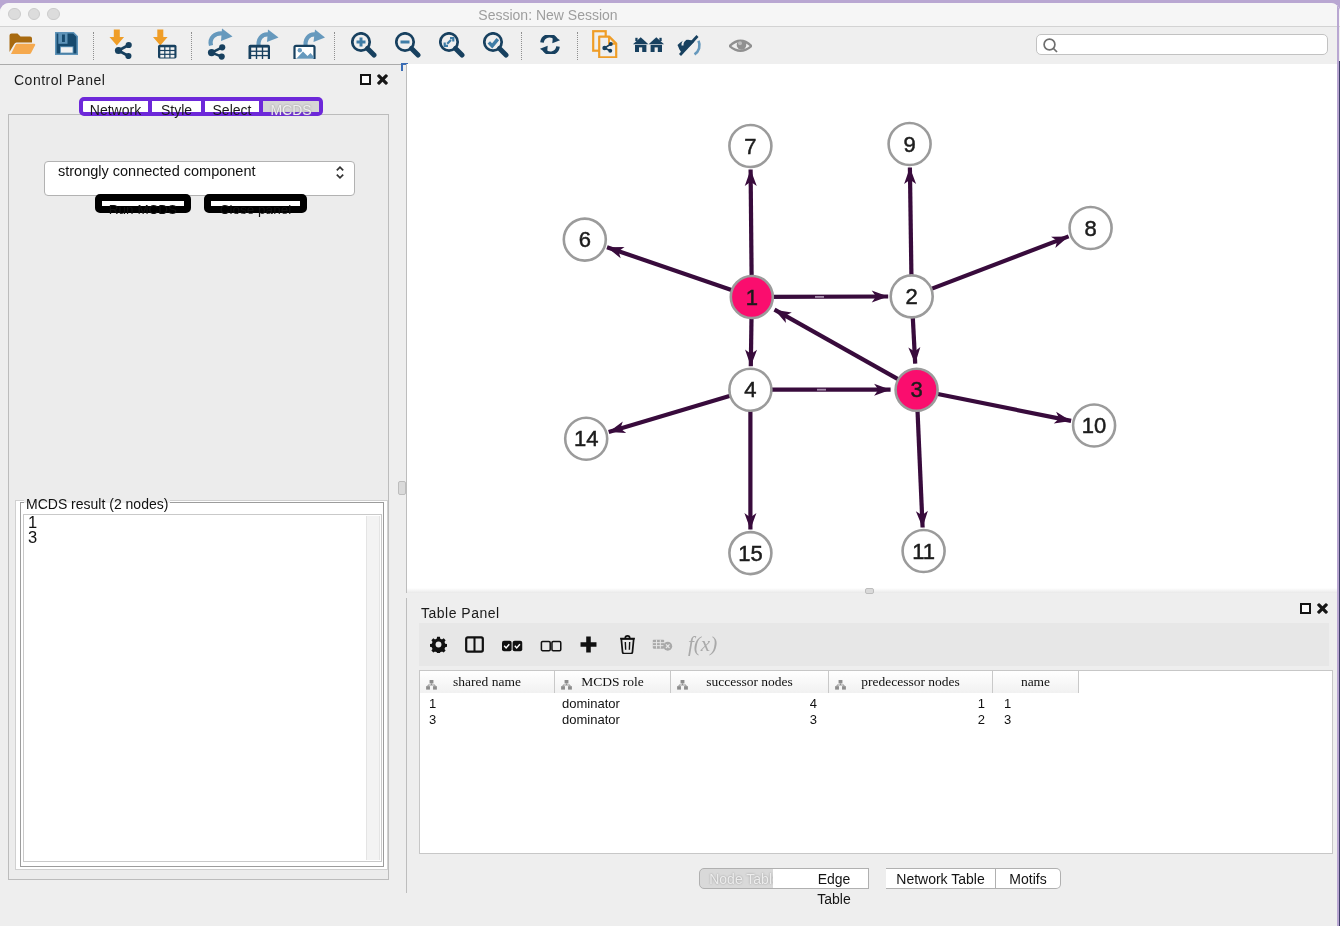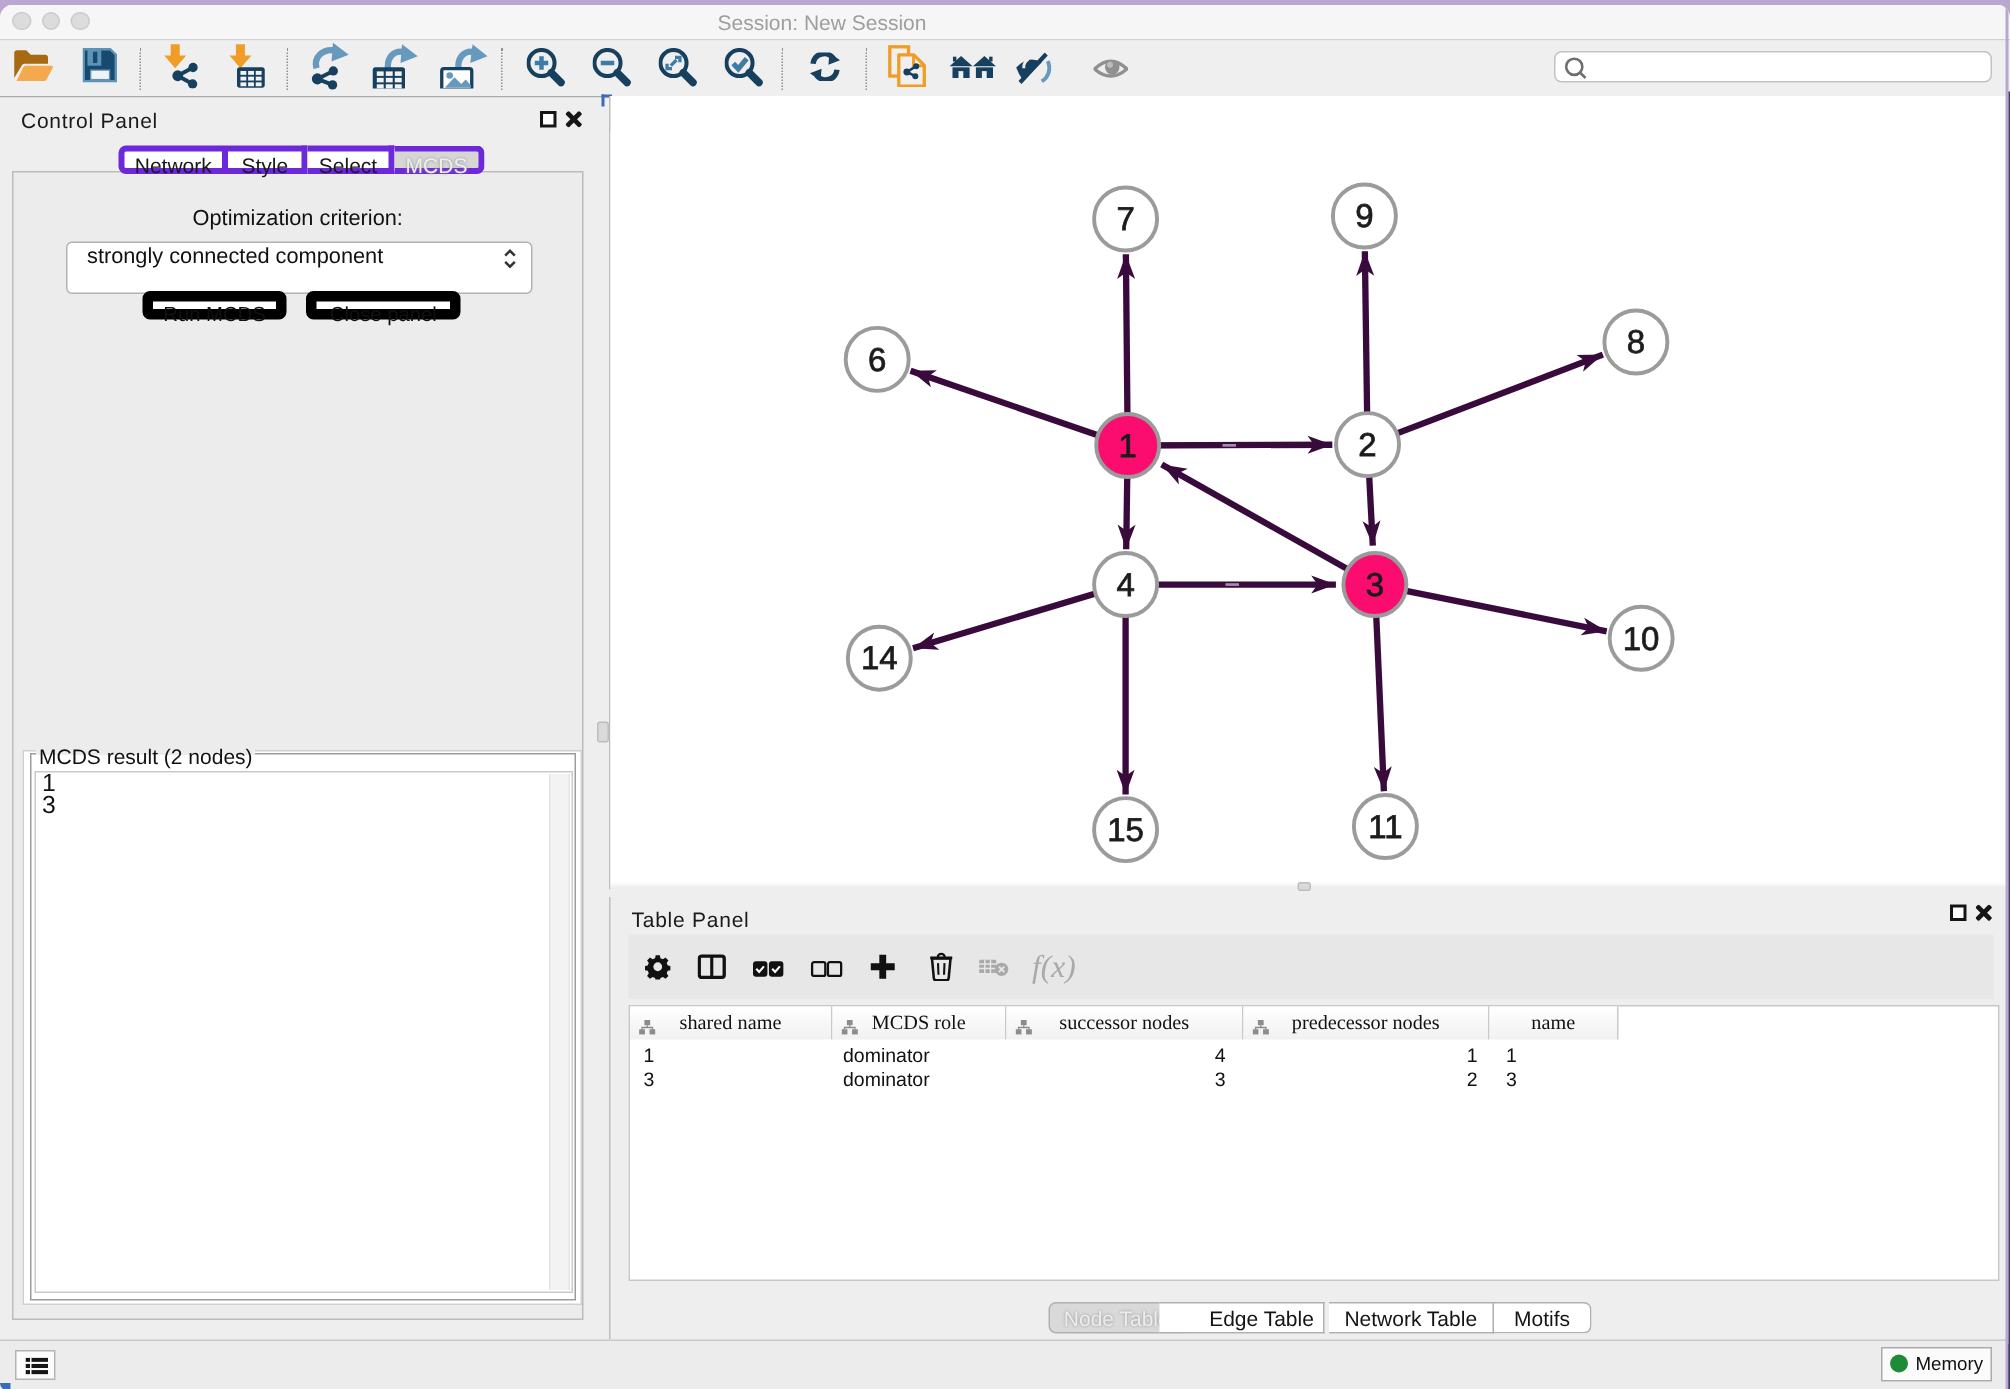--- a/index.html
+++ b/index.html
@@ -218,21 +218,20 @@
               <rect x="3.9" y="-1" width="3.2" height="13" rx="1"></rect>
               <rect x="-1" y="3.9" width="13" height="3.2" rx="1"></rect>
             </g>
           </svg>
         </div>
       <div class="cptab" style="left:79px; width:73px; border-radius:5px 0 0 5px;">Network</div>
       <div class="cptab" style="left:152px; width:53px; border-left:none;">Style</div>
       <div class="cptab" style="left:205px; width:58px; border-left:none;">Select</div>
       <div class="cptab" style="left:263px; width:60px; border-left:none; border-radius:0 5px 5px 0; background:#d6d6d6; color:#efefef; text-shadow:0 0 2px #8c8c8c;">MCDS</div>
       <div id="cp-content">
-        <div id="opt-label">Optimization criterion:</div>
         <div id="dropdown">strongly connected component
   <svg style="position:absolute;right:9px;top:3.5px" width="10" height="13" viewBox="0 0 10 13">
     <path d="M1.8,4.4 L5,1.2 L8.2,4.4" fill="none" stroke="#333" stroke-width="1.7"></path>
     <path d="M1.8,8.6 L5,11.8 L8.2,8.6" fill="none" stroke="#333" stroke-width="1.7"></path>
   </svg>
 </div>
         <div class="btn" style="left:86px; width:96px;">Run MCDS</div>
         <div class="btn" style="left:195px; width:103px;">Close panel</div>
         <div id="mcds-box">
           <div id="mcds-fieldset">
@@ -401,37 +400,20 @@
         <div class="td" style="left:251px;width:146px;top:25px;text-align:right;">4</div>
         <div class="td" style="left:409px;width:156px;top:25px;text-align:right;">1</div>
         <div class="td" style="left:584px;top:25px;">1</div>
         <div class="td" style="left:9px;top:41px;">3</div>
         <div class="td" style="left:142px;top:41px;">dominator</div>
         <div class="td" style="left:251px;width:146px;top:41px;text-align:right;">3</div>
         <div class="td" style="left:409px;width:156px;top:41px;text-align:right;">2</div>
         <div class="td" style="left:584px;top:41px;">3</div>
       </div>
       <div class="tptab" style="left:292px; width:91px; border-radius:5px 0 0 5px; background:#d9d9d9; color:#ededed; text-shadow:0 0 2px #909090;">Node Table</div>
-      <div class="tptab" style="left:366px; width:110px; border-left:none;padding-left:27px;">Edge Table</div>
+      <div class="tptab" style="left:366px; width:96px; border-left:none;padding-left:27px;">Edge Table</div>
       <div class="tptab" style="left:479px; width:110px; border-left:none;">Network Table</div>
       <div class="tptab" style="left:589px; width:65px; border-left:none; border-radius:0 5px 5px 0;">Motifs</div>
     </div>
     <div style="position:absolute;left:398px;top:416px;width:8px;height:14px;background:#dadada;border:1px solid #bdbdbd;border-radius:2px;"></div>
     <div style="position:absolute;left:865px;top:523px;width:9px;height:6px;background:#dadada;border:1px solid #bdbdbd;border-radius:2px;"></div>
   </div>
-  <div id="statusbar">
-    <div style="position:absolute;left:0;top:28px;width:7px;height:5px;background:#3a6cb5;border-radius:0 0 0 5px;"></div>
-    <div style="position:absolute;left:1338px;top:2px;width:2px;height:31px;background:#3a6cb5;"></div>
-    <div id="sb-left">
-        <svg style="position:absolute;left:6px;top:4px" width="16" height="12" viewBox="0 0 16 12">
-  <g fill="#161616">
-    <rect x="0" y="0.2" width="3" height="2.7"></rect>
-            <rect x="4" y="0.2" width="11" height="2.7"></rect>
-    <rect x="0" y="4.3" width="3" height="2.7"></rect>
-            <rect x="4" y="4.3" width="11" height="2.7"></rect>
-    <rect x="0" y="8.4" width="3" height="2.7"></rect>
-            <rect x="4" y="8.4" width="11" height="2.7"></rect>
-  </g>
-        </svg>
-      </div>
-    <div id="sb-mem"><span style="display:inline-block;width:12px;height:12px;border-radius:50%;background:#1f8b37;margin-right:5px;vertical-align:-2px;"></span>Memory</div>
-  </div>
 </div>
 
 </body></html>

